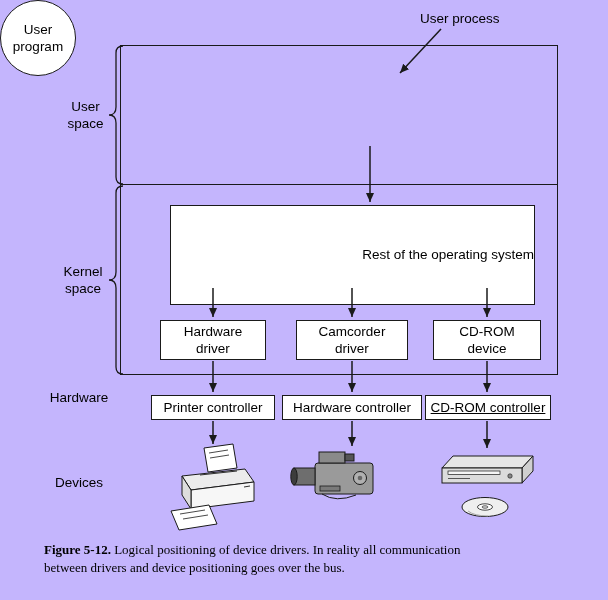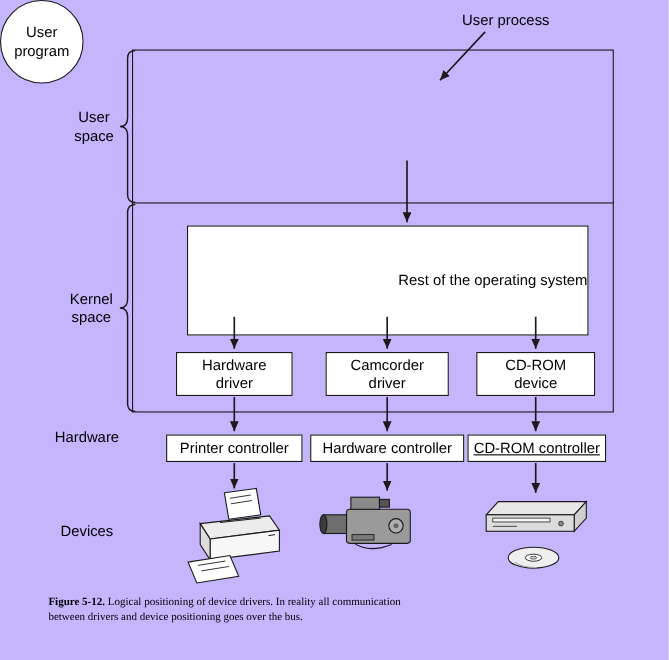--- a/index.html
+++ b/index.html
@@ -82,21 +82,21 @@
     left: 0; top: 0;
     width: 608px; height: 600px;
     pointer-events: none;
   }
 
   .caption {
     position: absolute;
     left: 44px; top: 541px;
     width: 525px;
     font-family: "Liberation Serif", serif;
-    font-size: 10px;
+    font-size: 13px;
     line-height: 1.38;
     color: #000;
   }
   .caption .figno { font-weight: bold; }
 </style>
 </head>
 <body>
 
 <div class="canvas">
 

